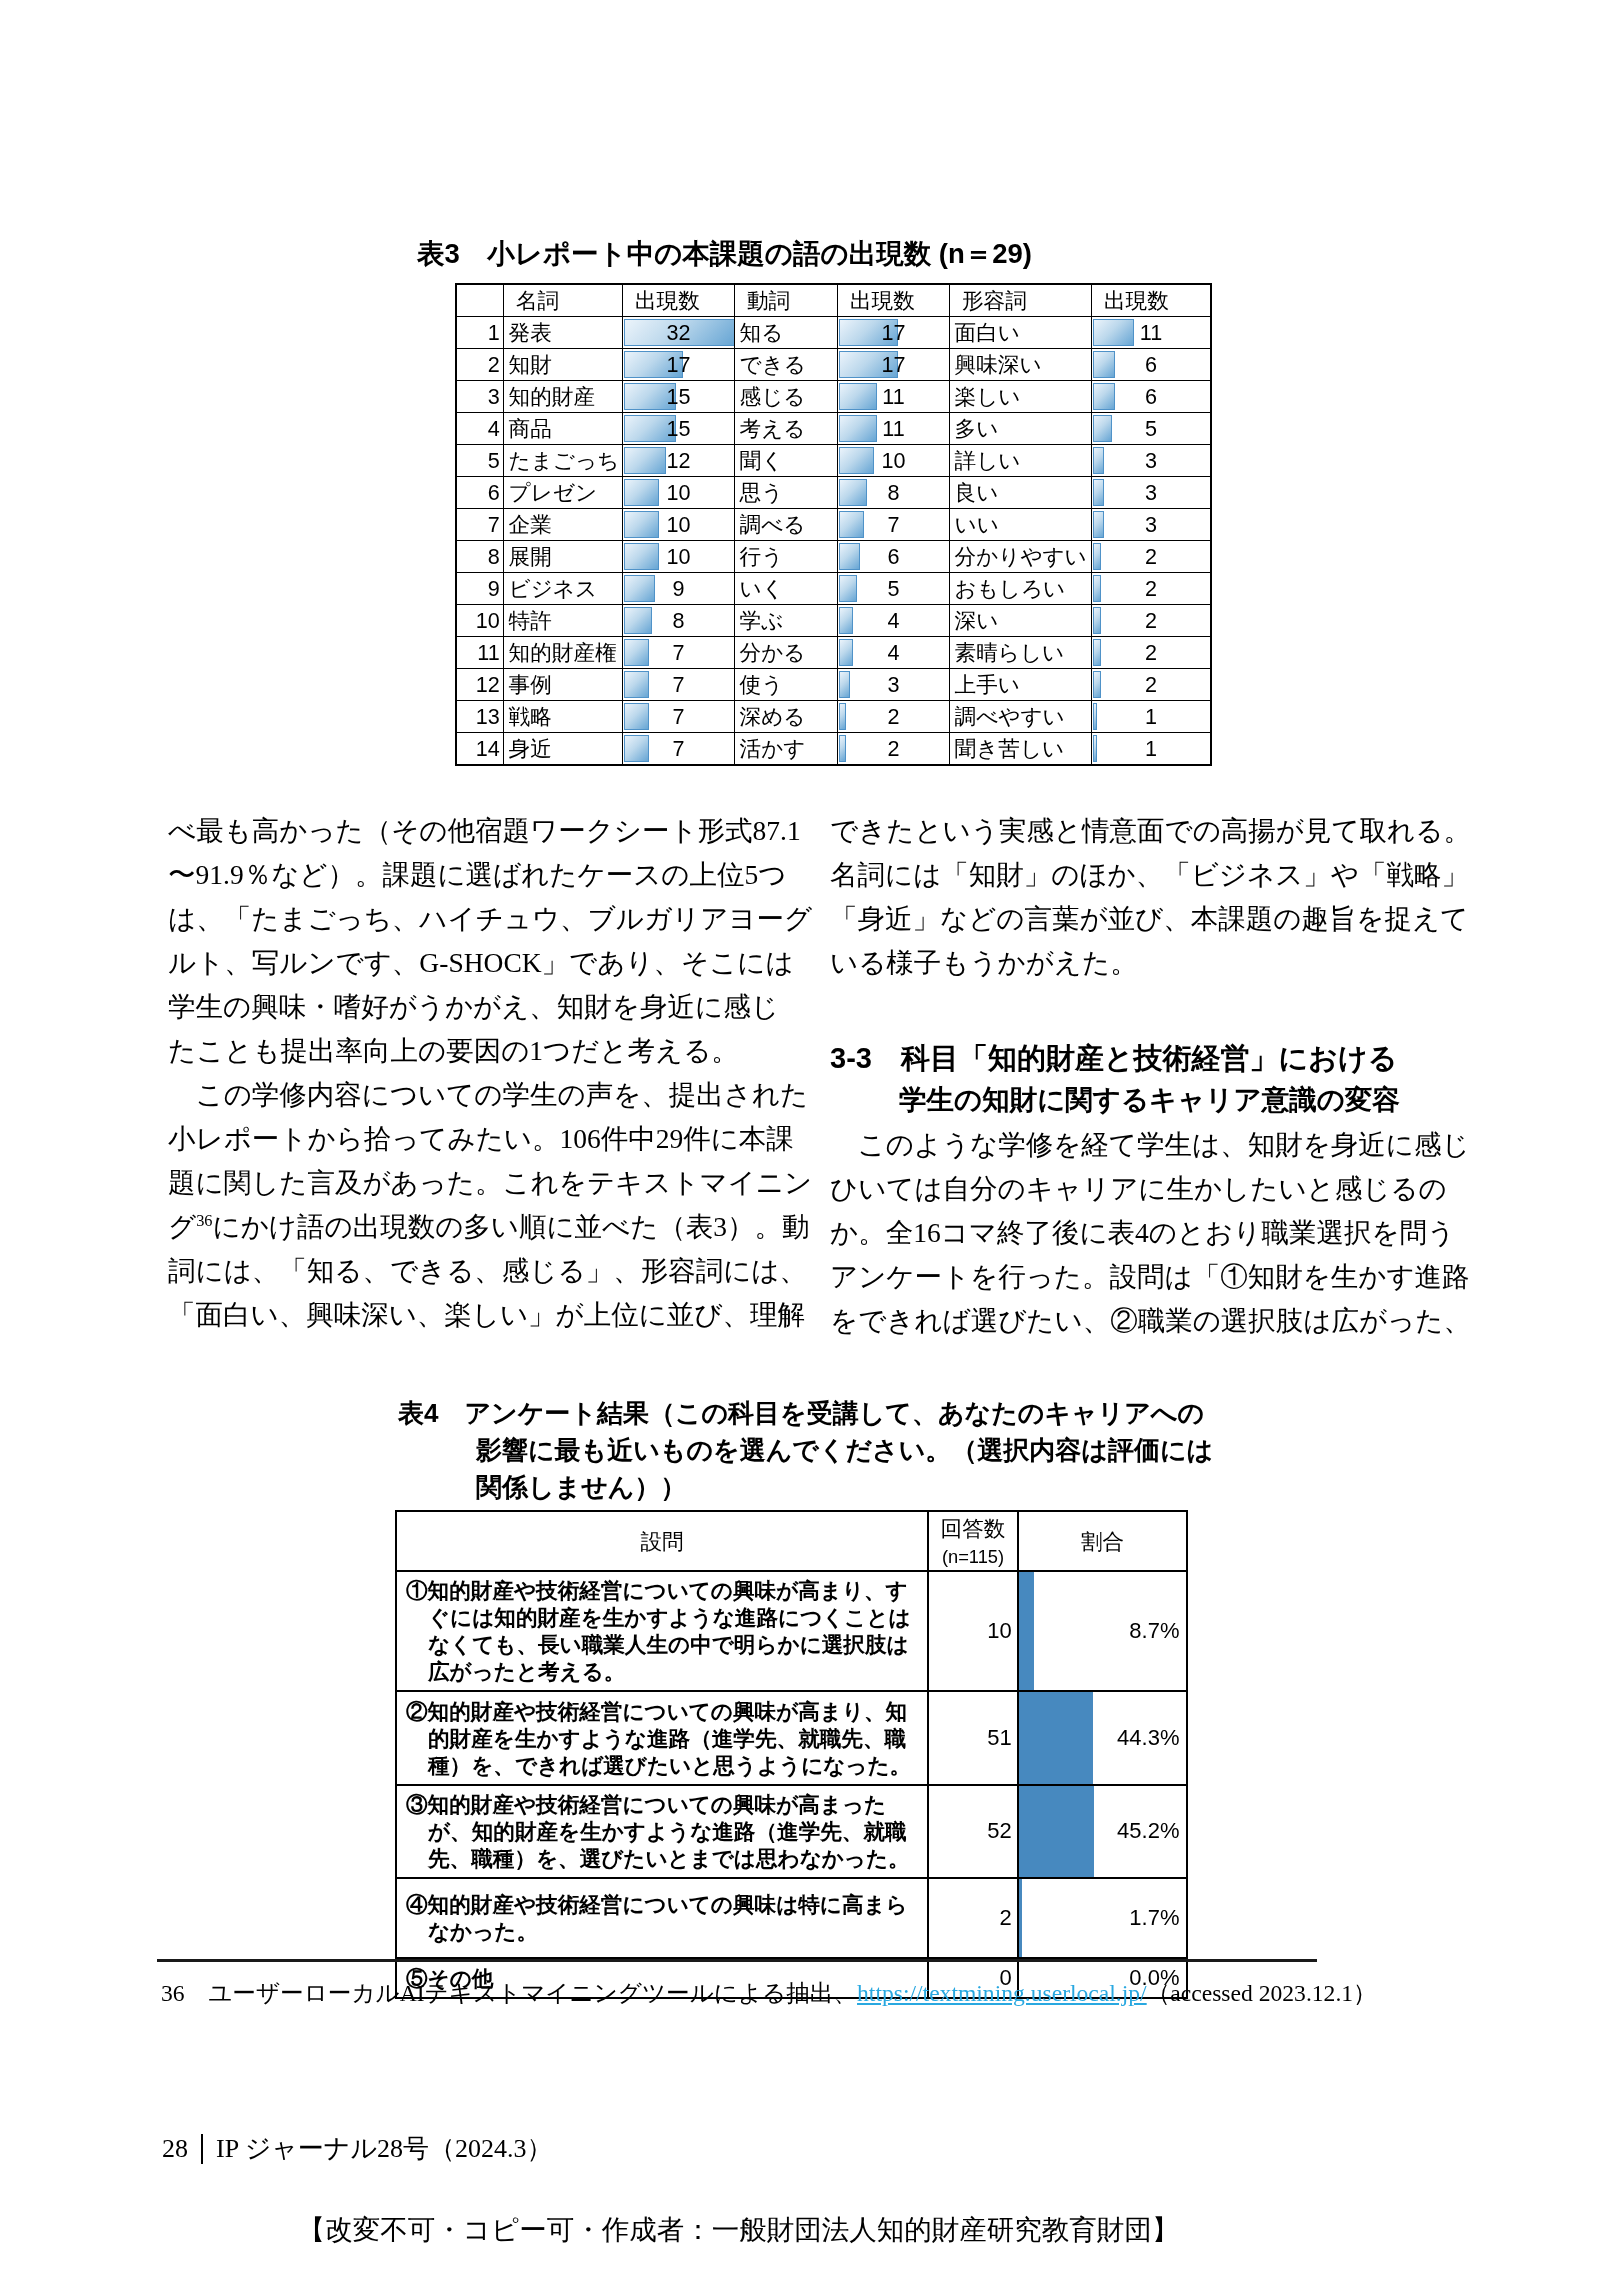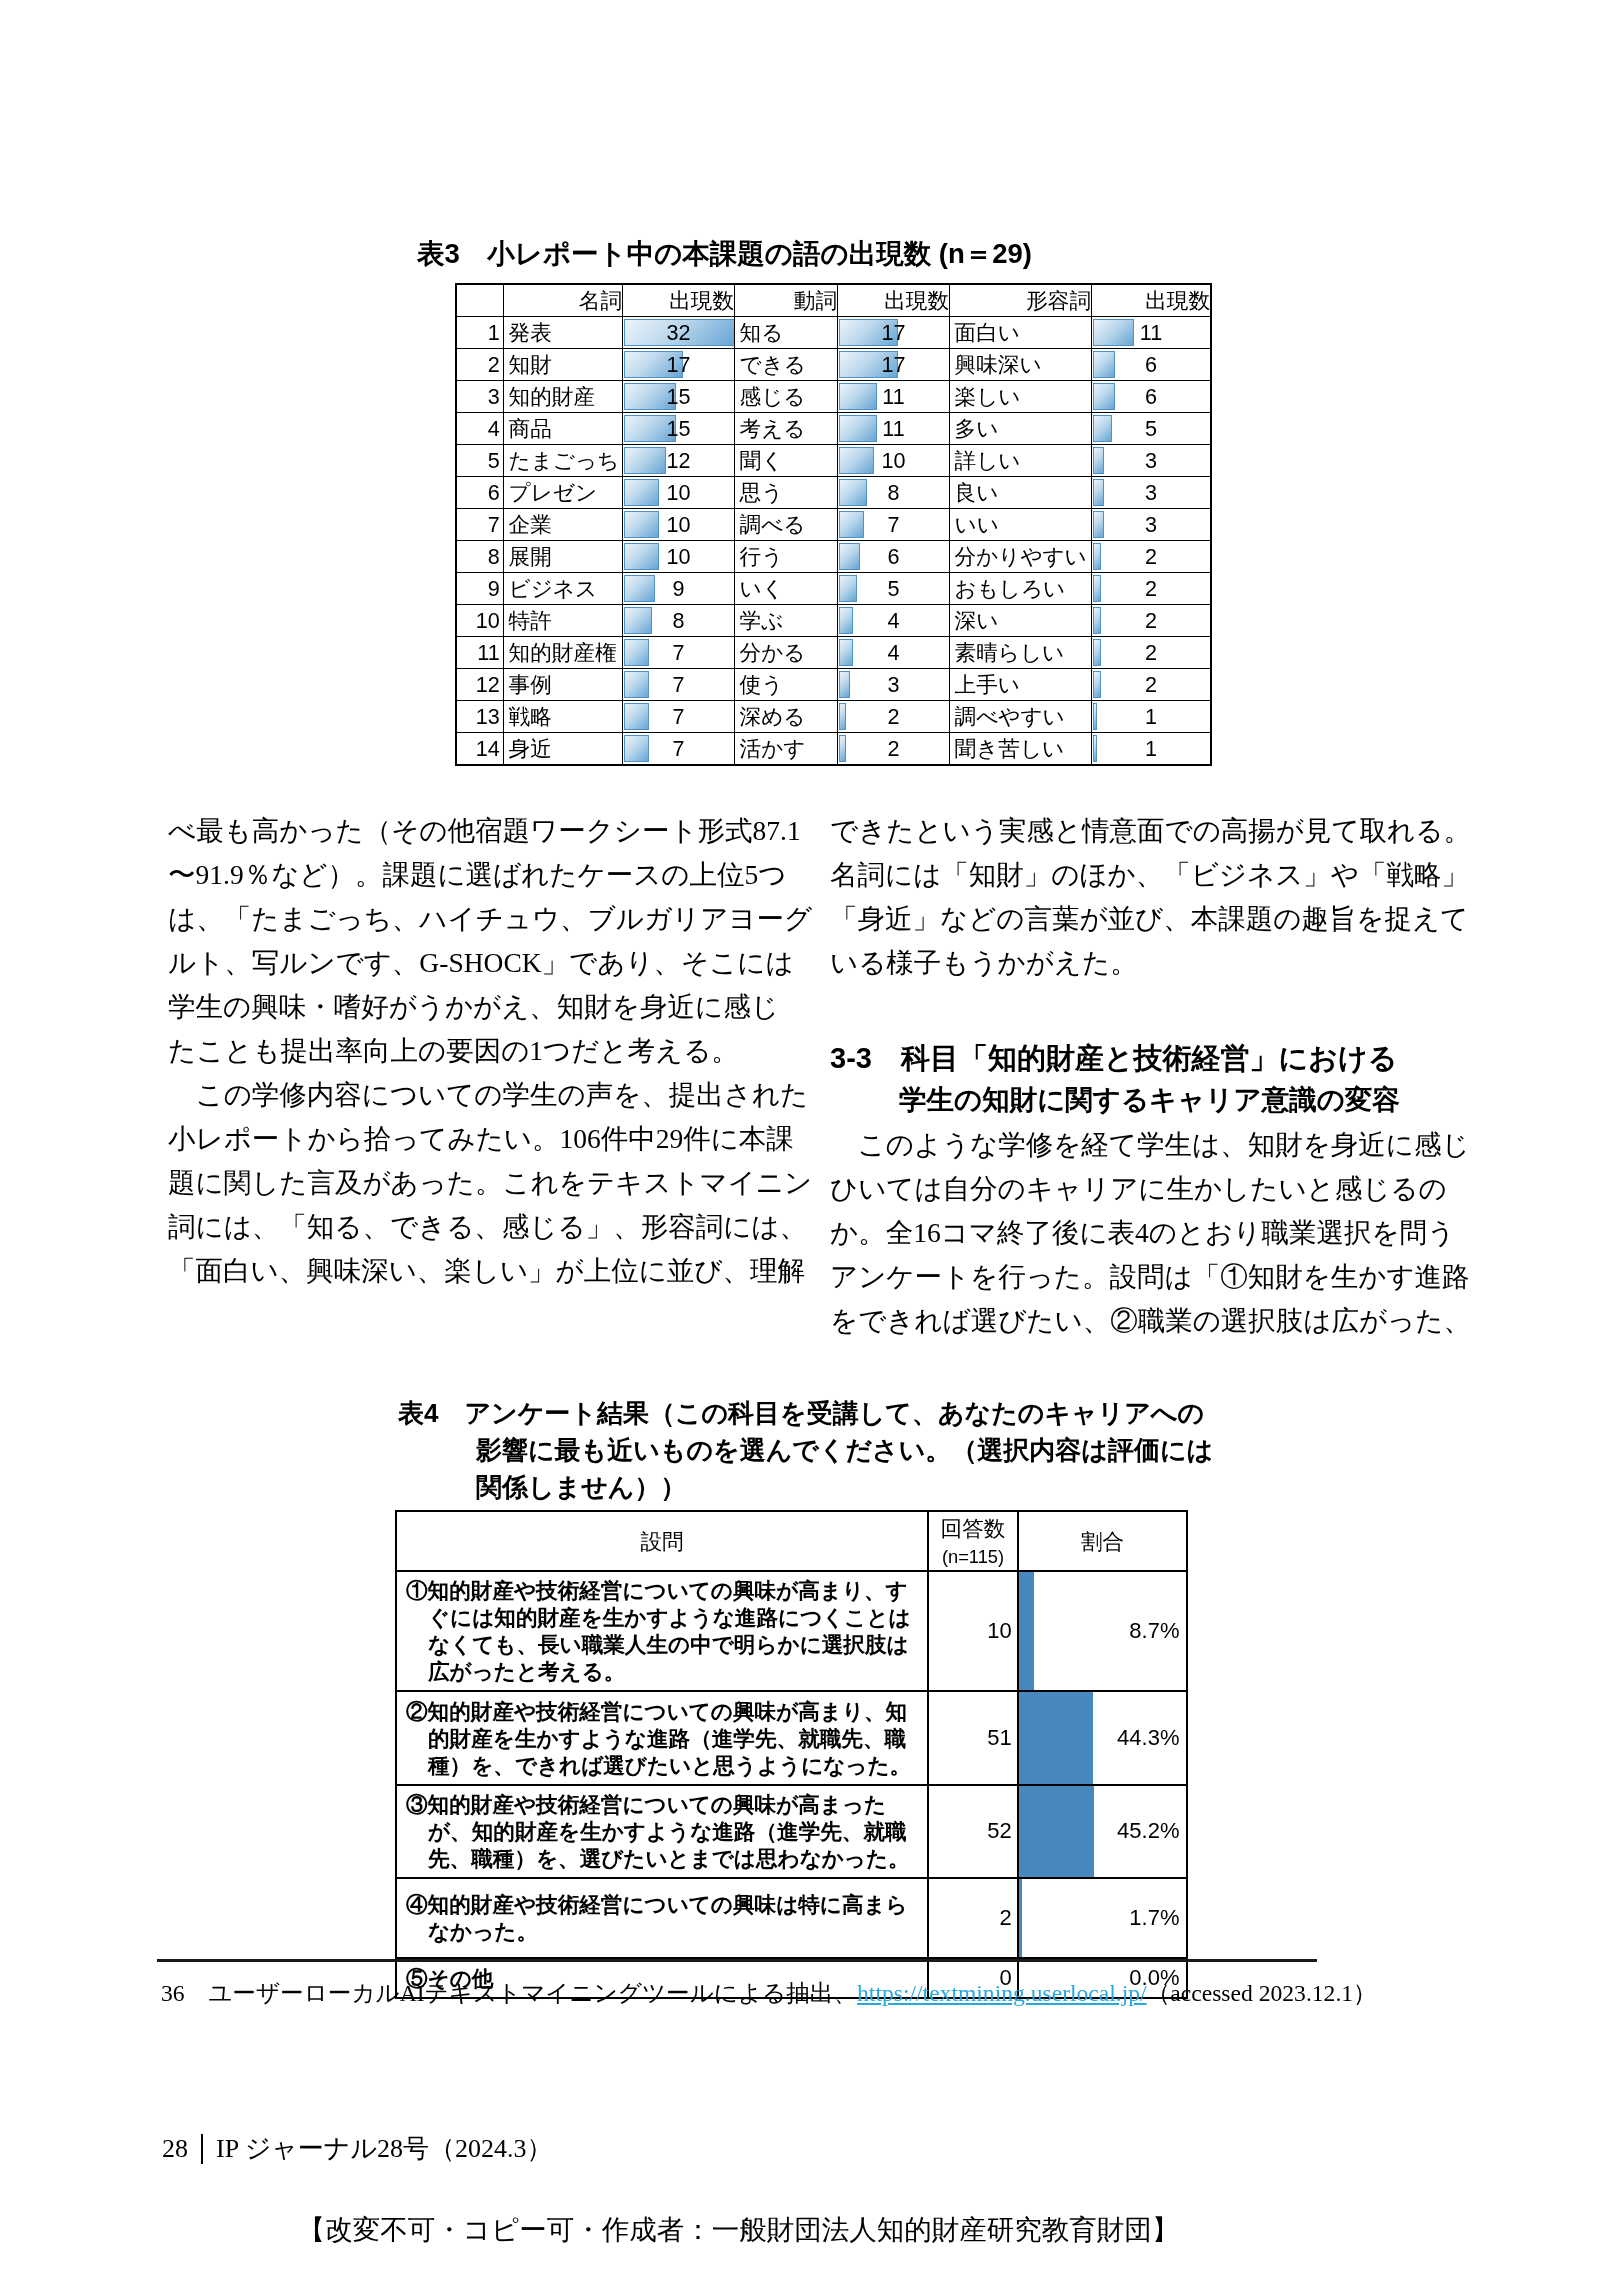--- a/index.html
+++ b/index.html
@@ -5,21 +5,21 @@
   html,body{margin:0;padding:0;background:#fff;}
   .page{position:relative;width:1477px;height:2295px;background:#ffffff;
         font-family:"Liberation Sans",sans-serif;color:#000;overflow:hidden;}
 
   
   .t3-title{position:absolute;left:417px;top:236px;font-size:27.5px;font-weight:bold;white-space:nowrap;}
   table.t3{position:absolute;left:455px;top:283px;width:684px;border-collapse:collapse;
            table-layout:fixed;border:2.6px solid #000;}
   table.t3 th,table.t3 td{border:1.6px solid #000;height:31px;font-size:21.6px;padding:0;
            overflow:hidden;white-space:nowrap;font-weight:normal;}
-  table.t3 th{text-align:right;padding-left:12px;}
+  table.t3 th{text-align:left;padding-left:12px;}
   .t3 .rank{text-align:right;padding-right:3.3px;}
   .t3 .word{text-align:left;padding-left:4.6px;}
   .t3 .cnt{position:relative;}
   .t3 .dbar{position:absolute;left:1.3px;top:2px;bottom:2px;box-sizing:border-box;
             border:1.3px solid #4f92c8;
             background:linear-gradient(135deg,#ecf4fb 0%,#bcd8ec 45%,#66a5d4 100%);}
   .t3 .num{position:relative;display:block;text-align:center;padding-right:0;}
 
   
   .line{height:44px;font-family:"Liberation Serif",serif;font-size:27.5px;white-space:nowrap;}
@@ -336,20 +336,21 @@
   <div class="colL" id="col-left">
       <div class="line">べ最も高かった（その他宿題ワークシート形式87.1</div>
       <div class="line">〜91.9％など）。課題に選ばれたケースの上位5つ</div>
       <div class="line">は、「たまごっち、ハイチュウ、ブルガリアヨーグ</div>
       <div class="line">ルト、写ルンです、G-SHOCK」であり、そこには</div>
       <div class="line">学生の興味・嗜好がうかがえ、知財を身近に感じ</div>
       <div class="line">たことも提出率向上の要因の1つだと考える。</div>
       <div class="line">　この学修内容についての学生の声を、提出された</div>
       <div class="line">小レポートから拾ってみたい。106件中29件に本課</div>
       <div class="line">題に関した言及があった。これをテキストマイニン</div>
+      <div class="line">グ<sup>36</sup>にかけ語の出現数の多い順に並べた（表3）。動</div>
       <div class="line">詞には、「知る、できる、感じる」、形容詞には、</div>
       <div class="line">「面白い、興味深い、楽しい」が上位に並び、理解</div>
     </div>
   <div class="colR1" id="col-right1">
       <div class="line">できたという実感と情意面での高揚が見て取れる。</div>
       <div class="line">名詞には「知財」のほか、「ビジネス」や「戦略」</div>
       <div class="line">「身近」などの言葉が並び、本課題の趣旨を捉えて</div>
       <div class="line">いる様子もうかがえた。</div>
     </div>
   <div class="h33a">3-3　科目「知的財産と技術経営」における</div>

